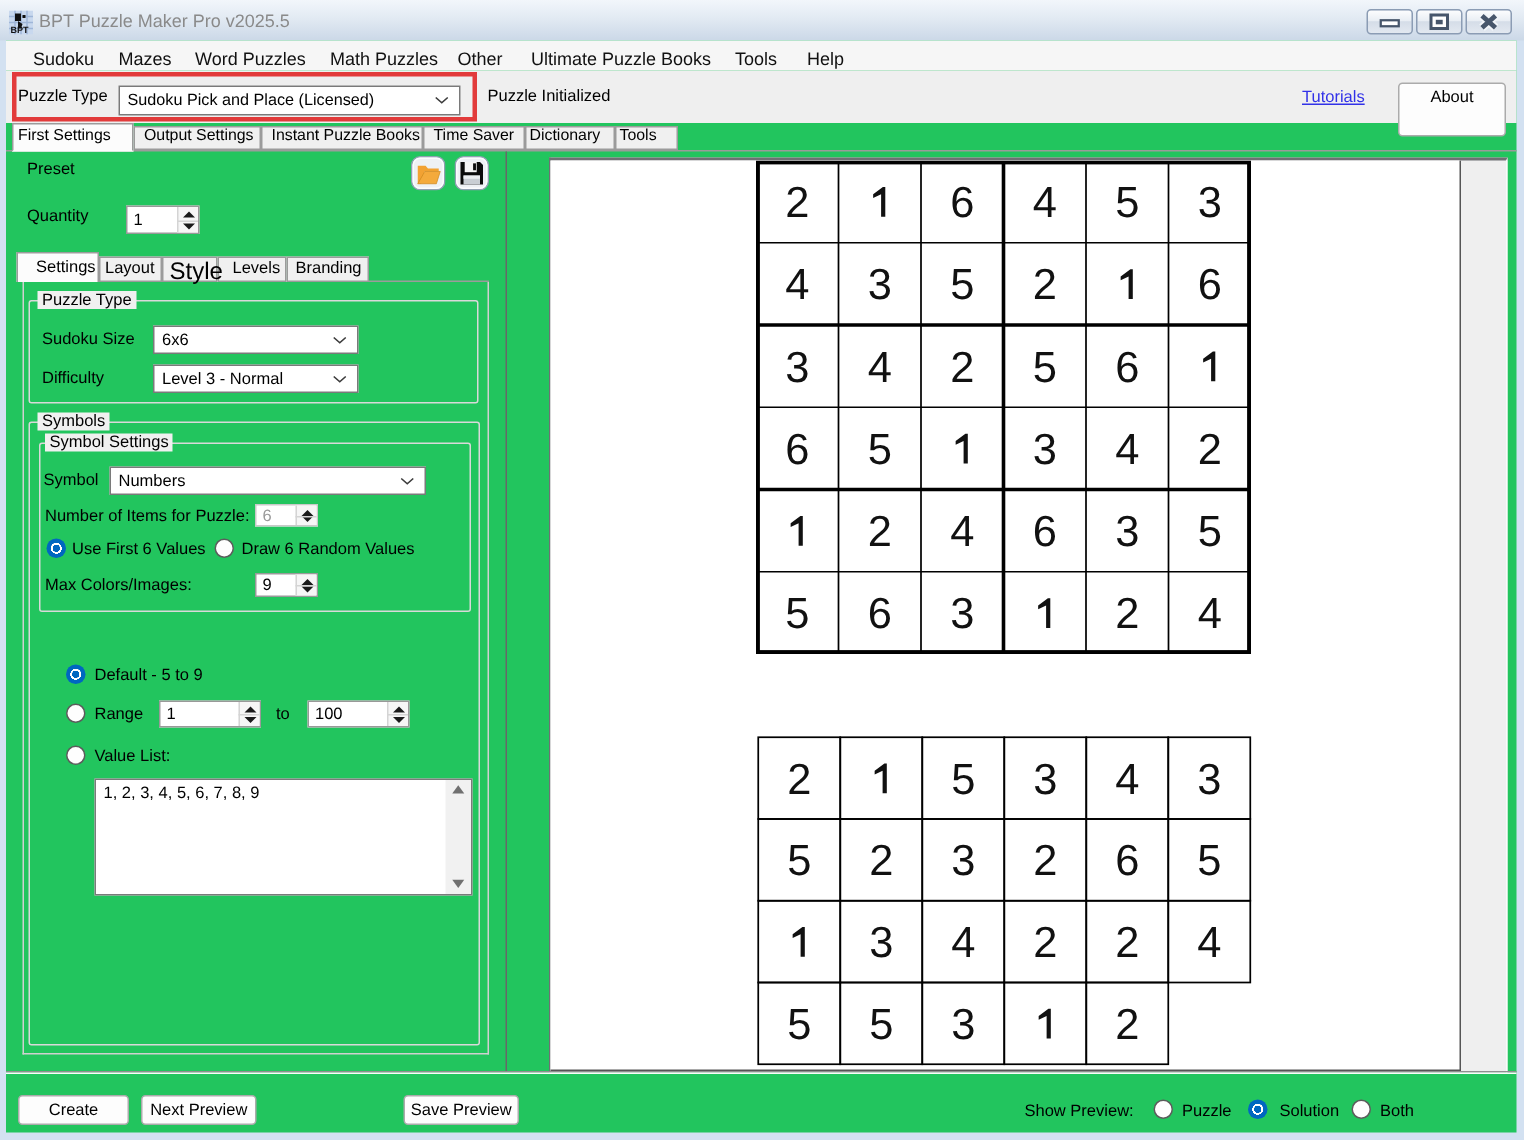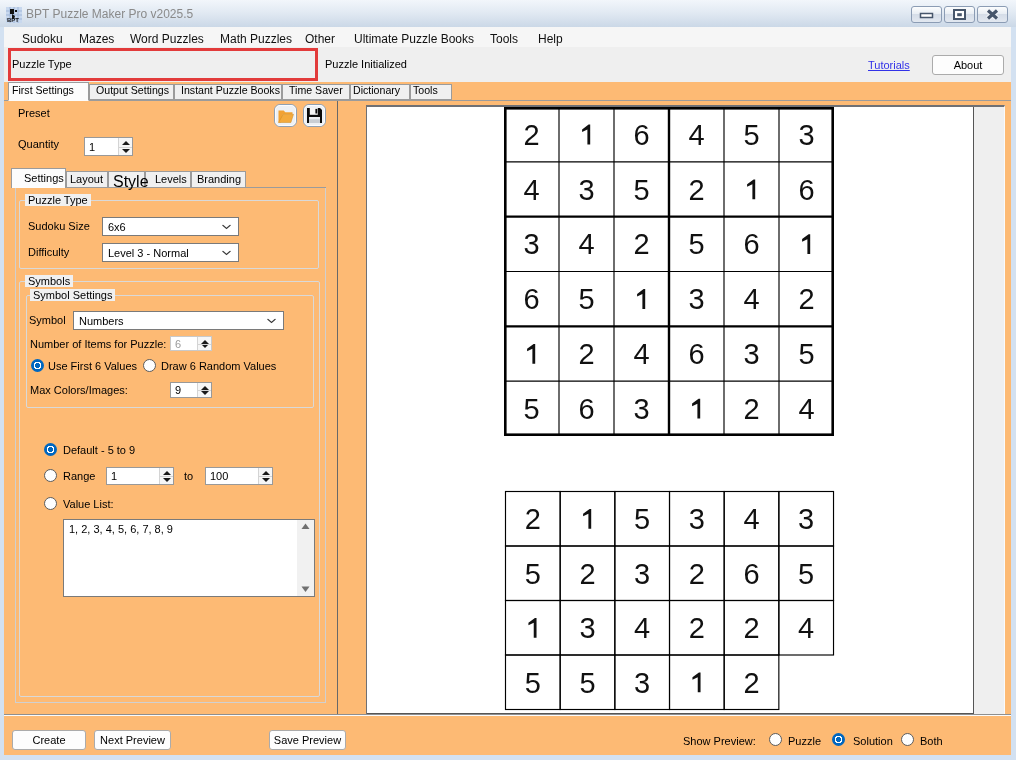--- a/index.html
+++ b/index.html
@@ -6,21 +6,21 @@
 html,body{width:1016px;height:760px;overflow:hidden}
 body{font-family:"Liberation Sans",sans-serif;font-size:11px;color:#000}
 #stage{position:relative;width:1016px;height:760px;background:#d3e1f1}
 .ab{position:absolute}
 .lbl{position:absolute;white-space:nowrap}
 
 #titlebar{left:0;top:0;width:1016px;height:27px;background:linear-gradient(#f2f6fb 0%,#e2eaf3 45%,#cbd8e7 100%)}
 #titletext{left:26px;top:7px;font-size:12px;color:#8a8a8a}
 .winbtn{position:absolute;top:6px;width:31px;height:17px;border:1px solid #8b9cb4;border-radius:3px;background:linear-gradient(#fcfdfe 0%,#e9eef4 45%,#d5dde8 50%,#e2e8f0 100%)}
 
-#client{left:4px;top:27px;width:1007px;height:728px;background:#fdba74}
+#client{left:4px;top:27px;width:1007px;height:728px;background:#22c55e}
 
 #menubar{left:0px;top:0px;width:1007px;height:20px;background:#f6f6f6}
 .mitem{position:absolute;top:5px;font-size:12px;color:#111}
 
 #toolbar{left:0px;top:20px;width:1007px;height:35px;background:#efefef}
 .combo{position:absolute;background:#fff;border:1px solid #7a7a7a}
 .combo .ct{position:absolute;left:5px;top:50%;transform:translateY(-50%);white-space:nowrap}
 .chev{position:absolute;right:7px;top:50%;width:9px;height:5px;transform:translateY(-50%)}
 #redbox{left:4px;top:21px;width:310px;height:33px;border:3px solid #e23b3b}
 .btn{position:absolute;background:#fdfdfd;border:1px solid #ababab;border-radius:3px;text-align:center}
@@ -79,23 +79,29 @@
       <span class="mitem" style="left:126px">Word Puzzles</span>
       <span class="mitem" style="left:216px">Math Puzzles</span>
       <span class="mitem" style="left:301px">Other</span>
       <span class="mitem" style="left:350px">Ultimate Puzzle Books</span>
       <span class="mitem" style="left:486px">Tools</span>
       <span class="mitem" style="left:534px">Help</span>
     </div>
     <div id="toolbar" class="ab"></div>
     <div id="redbox" class="ab"></div>
     <div class="lbl" style="left:8px;top:31px">Puzzle Type</div>
+    <div class="combo" style="left:75px;top:30px;width:228px;height:20px">
+      <span class="ct" style="font-size:10.8px">Sudoku Pick and Place (Licensed)</span>
+      <svg class="chev" viewBox="0 0 9 5">
+          <path d="M0.5 0.5L4.5 4L8.5 0.5" fill="none" stroke="#3c3c3c" stroke-width="1.1"></path>
+        </svg>
+    </div>
     <div class="lbl" style="left:321px;top:31px">Puzzle Initialized</div>
     <div class="lbl" style="left:864px;top:32px;color:#3232e8;text-decoration:underline">Tutorials</div>
-    <div class="btn" style="left:928px;top:28px;width:72px;height:20px;line-height:18px">About</div>
+    <div class="btn" style="left:928px;top:28px;width:72px;height:36px;line-height:18px">About</div>
 
     <div class="tabline" style="left:0;top:73px;width:1007px"></div>
     <div class="tab" style="left:4px;top:55px;width:81px;height:19px;background:#fcfcfc;border-bottom:1px solid #fcfcfc;z-index:2"></div>
     <div class="tab" style="left:85px;top:57px;width:85px;height:16px"></div>
     <div class="tab" style="left:170px;top:57px;width:108px;height:16px"></div>
     <div class="tab" style="left:278px;top:57px;width:68px;height:16px"></div>
     <div class="tab" style="left:346px;top:57px;width:60px;height:16px"></div>
     <div class="tab" style="left:406px;top:57px;width:42px;height:16px"></div>
     <div class="tabtext" style="left:8px;top:57px">First Settings</div>
     <div class="tabtext" style="left:92px;top:57px">Output Settings</div>

